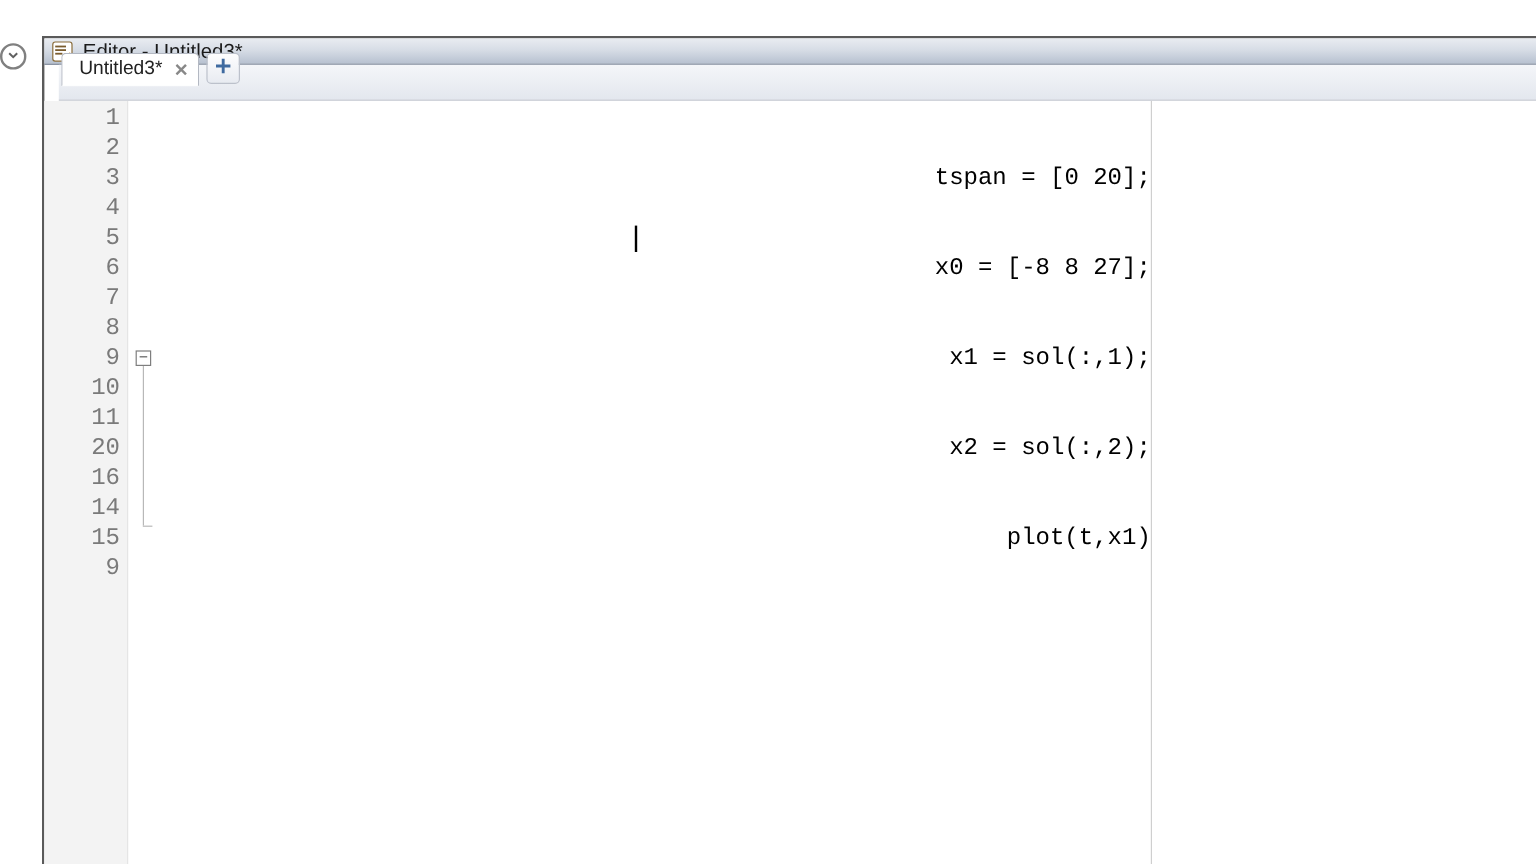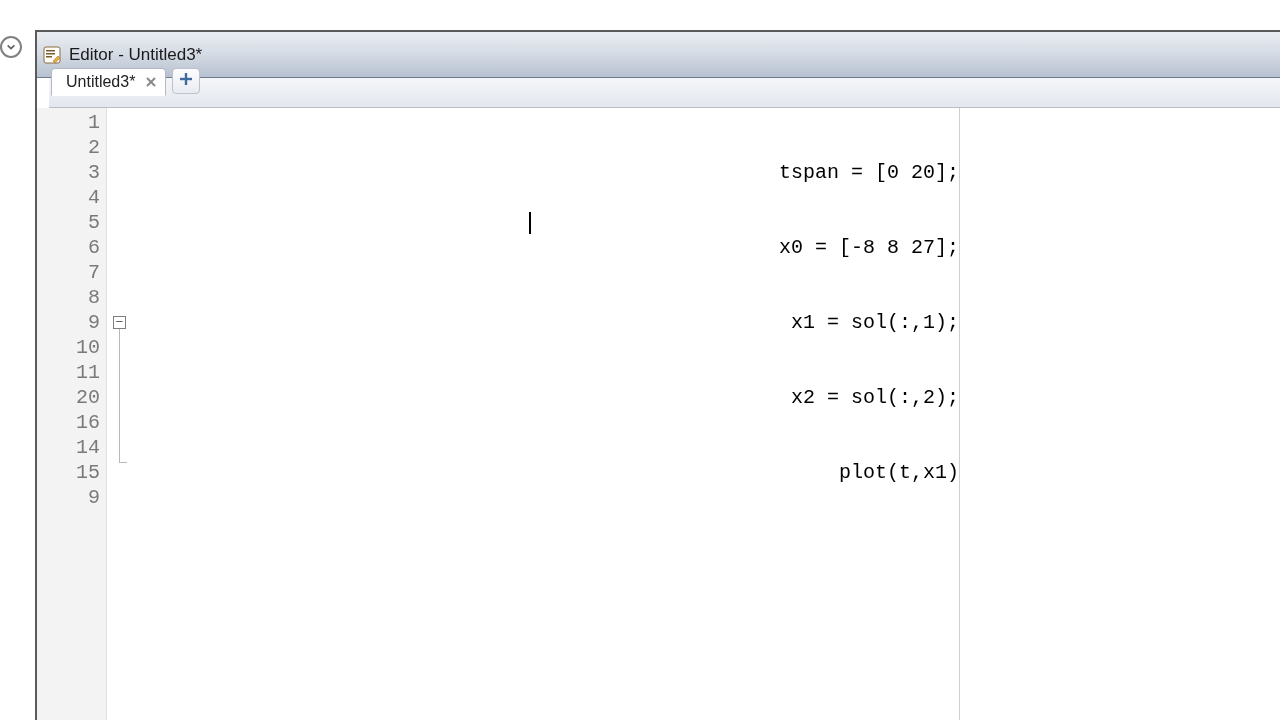--- a/index.html
+++ b/index.html
@@ -29,21 +29,21 @@
     left: 35px; top: 30px;
     right: 0; bottom: 0;
     border-top: 2px solid #5a5a5a;
     border-left: 2px solid #5a5a5a;
     display: flex; flex-direction: column;
     min-width: 0;
   }
 
   
   .titlebar {
-    height: 46px;
+    height: 22px;
     background: linear-gradient(#e9ecf1, #d7dde6 45%, #b7c1d0);
     border-bottom: 1px solid #6f7b8e;
     display: flex; align-items: center;
     padding: 0 6px;
     gap: 8px;
   }
   .titlebar .app-icon {
     width: 18px; height: 18px;
     display: flex; align-items: center; justify-content: center;
   }

